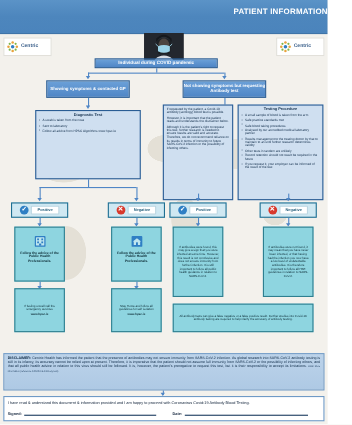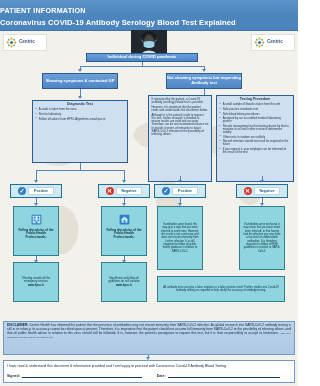--- a/index.html
+++ b/index.html
@@ -24,21 +24,21 @@
       radial-gradient(ellipse 26px 20px at 150px 135px, #e4e0d6 60%, transparent 62%),
       radial-gradient(ellipse 20px 34px at 168px 200px, #e4e0d6 60%, transparent 62%),
       radial-gradient(ellipse 34px 22px at 215px 140px, #e4e0d6 60%, transparent 62%),
       radial-gradient(ellipse 18px 16px at 250px 195px, #e4e0d6 60%, transparent 62%);
     pointer-events: none;
   }
   
   #header {
     position: absolute; left: 0; top: 0; width: 298px; height: 31px;
     background: linear-gradient(180deg,#5b93c7 0%, #4d86bd 50%, #4b84bc 100%);
-    color: #fff; text-align: left;
+    color: #fff; text-align: right;
     border-bottom: 1px solid #3f74a8;
   }
   #header .l1 { font-size: 7.2px; font-weight: bold; letter-spacing: .2px; margin-top: 6px; }
   #header .l2 { font-size: 7.6px; font-weight: bold; letter-spacing: .1px; margin-top: 3px; }
   
   .logo {
     position: absolute; top: 34px; width: 44px; height: 17px;
     background: #fff; border: 1px solid #e2e0da;
     display: flex; align-items: center; gap: 2px; padding-left: 2px;
   }
@@ -156,21 +156,20 @@
 </style>
 </head>
 <body>
 
 <div id="page">
 
   <div id="watermark"></div>
 
   <div id="header">
     <div class="l1">PATIENT INFORMATION</div>
-    <div class="l2">Coronavirus COVID-19 Antibody Serology Blood Test Explained</div>
   </div>
 
   <div class="logo left">
     <span class="logo-mark">
       <svg width="11" height="11" viewBox="0 0 22 22">
         <circle cx="11" cy="11" r="3.2" fill="#2f7fc4"></circle>
         <g fill="#e8a33d">
           <circle cx="11" cy="3.4" r="2.3"></circle>
             <circle cx="11" cy="18.6" r="2.3"></circle>
           <circle cx="3.4" cy="11" r="2.3"></circle>

